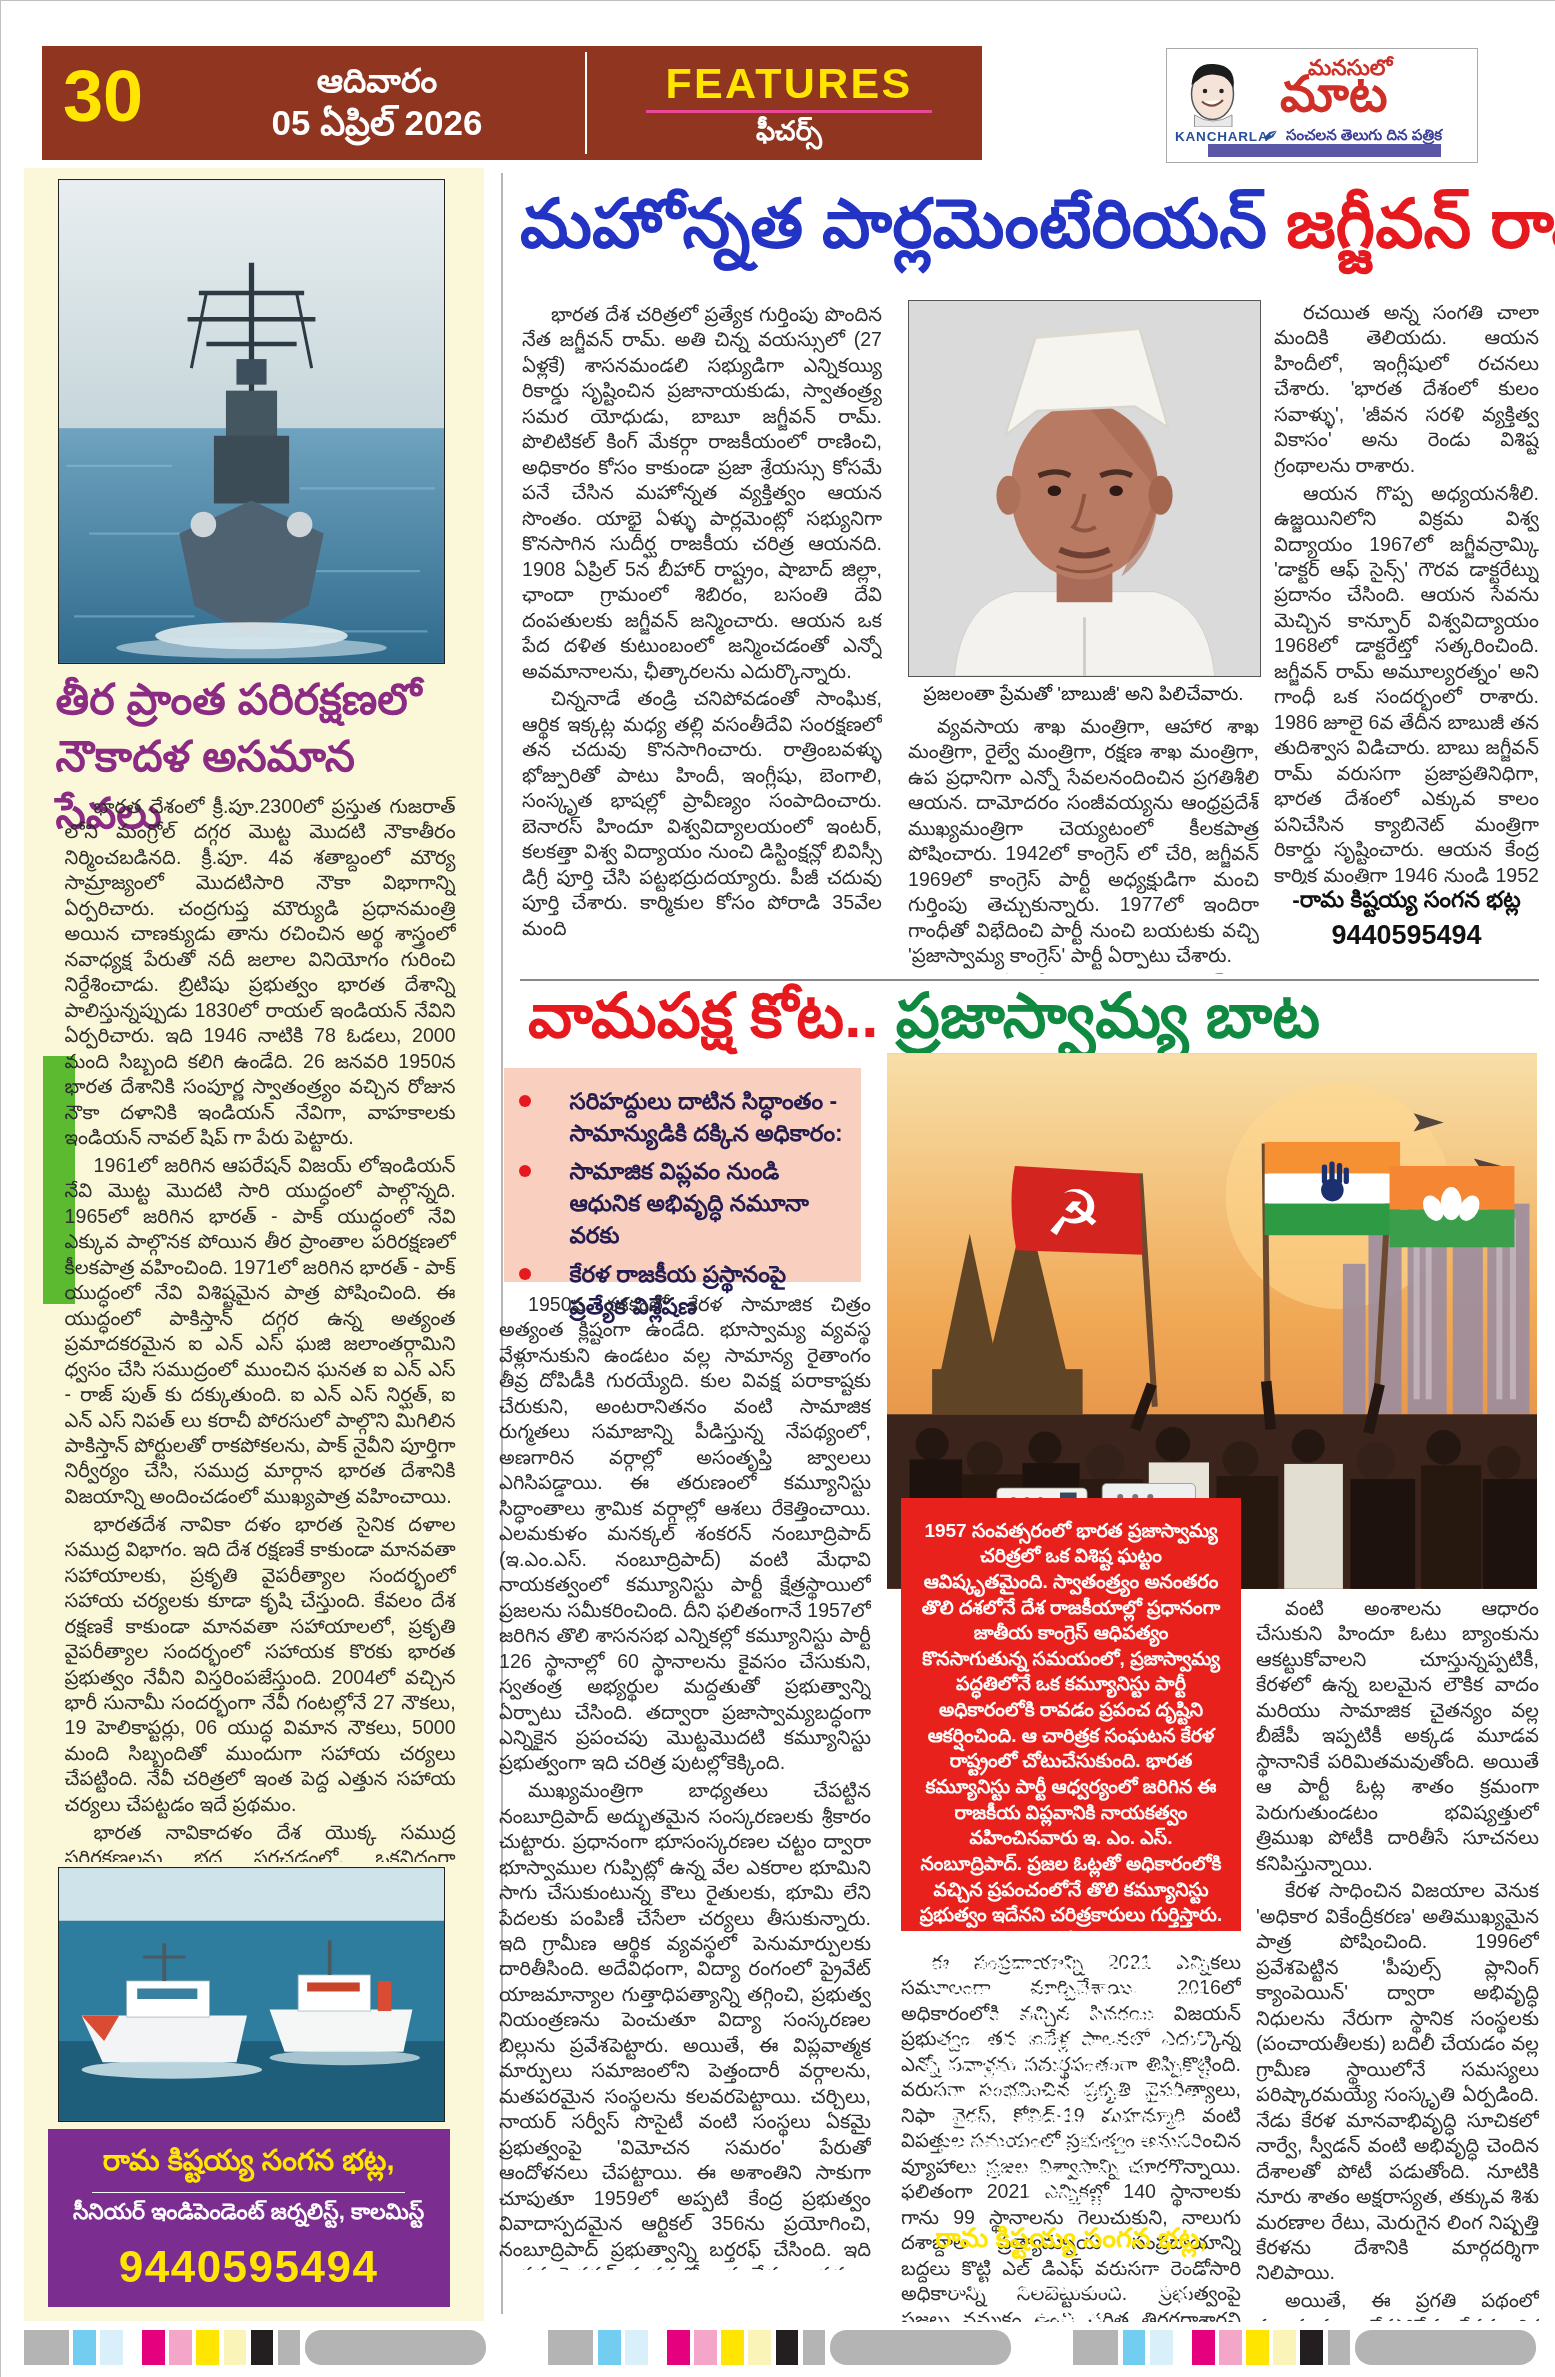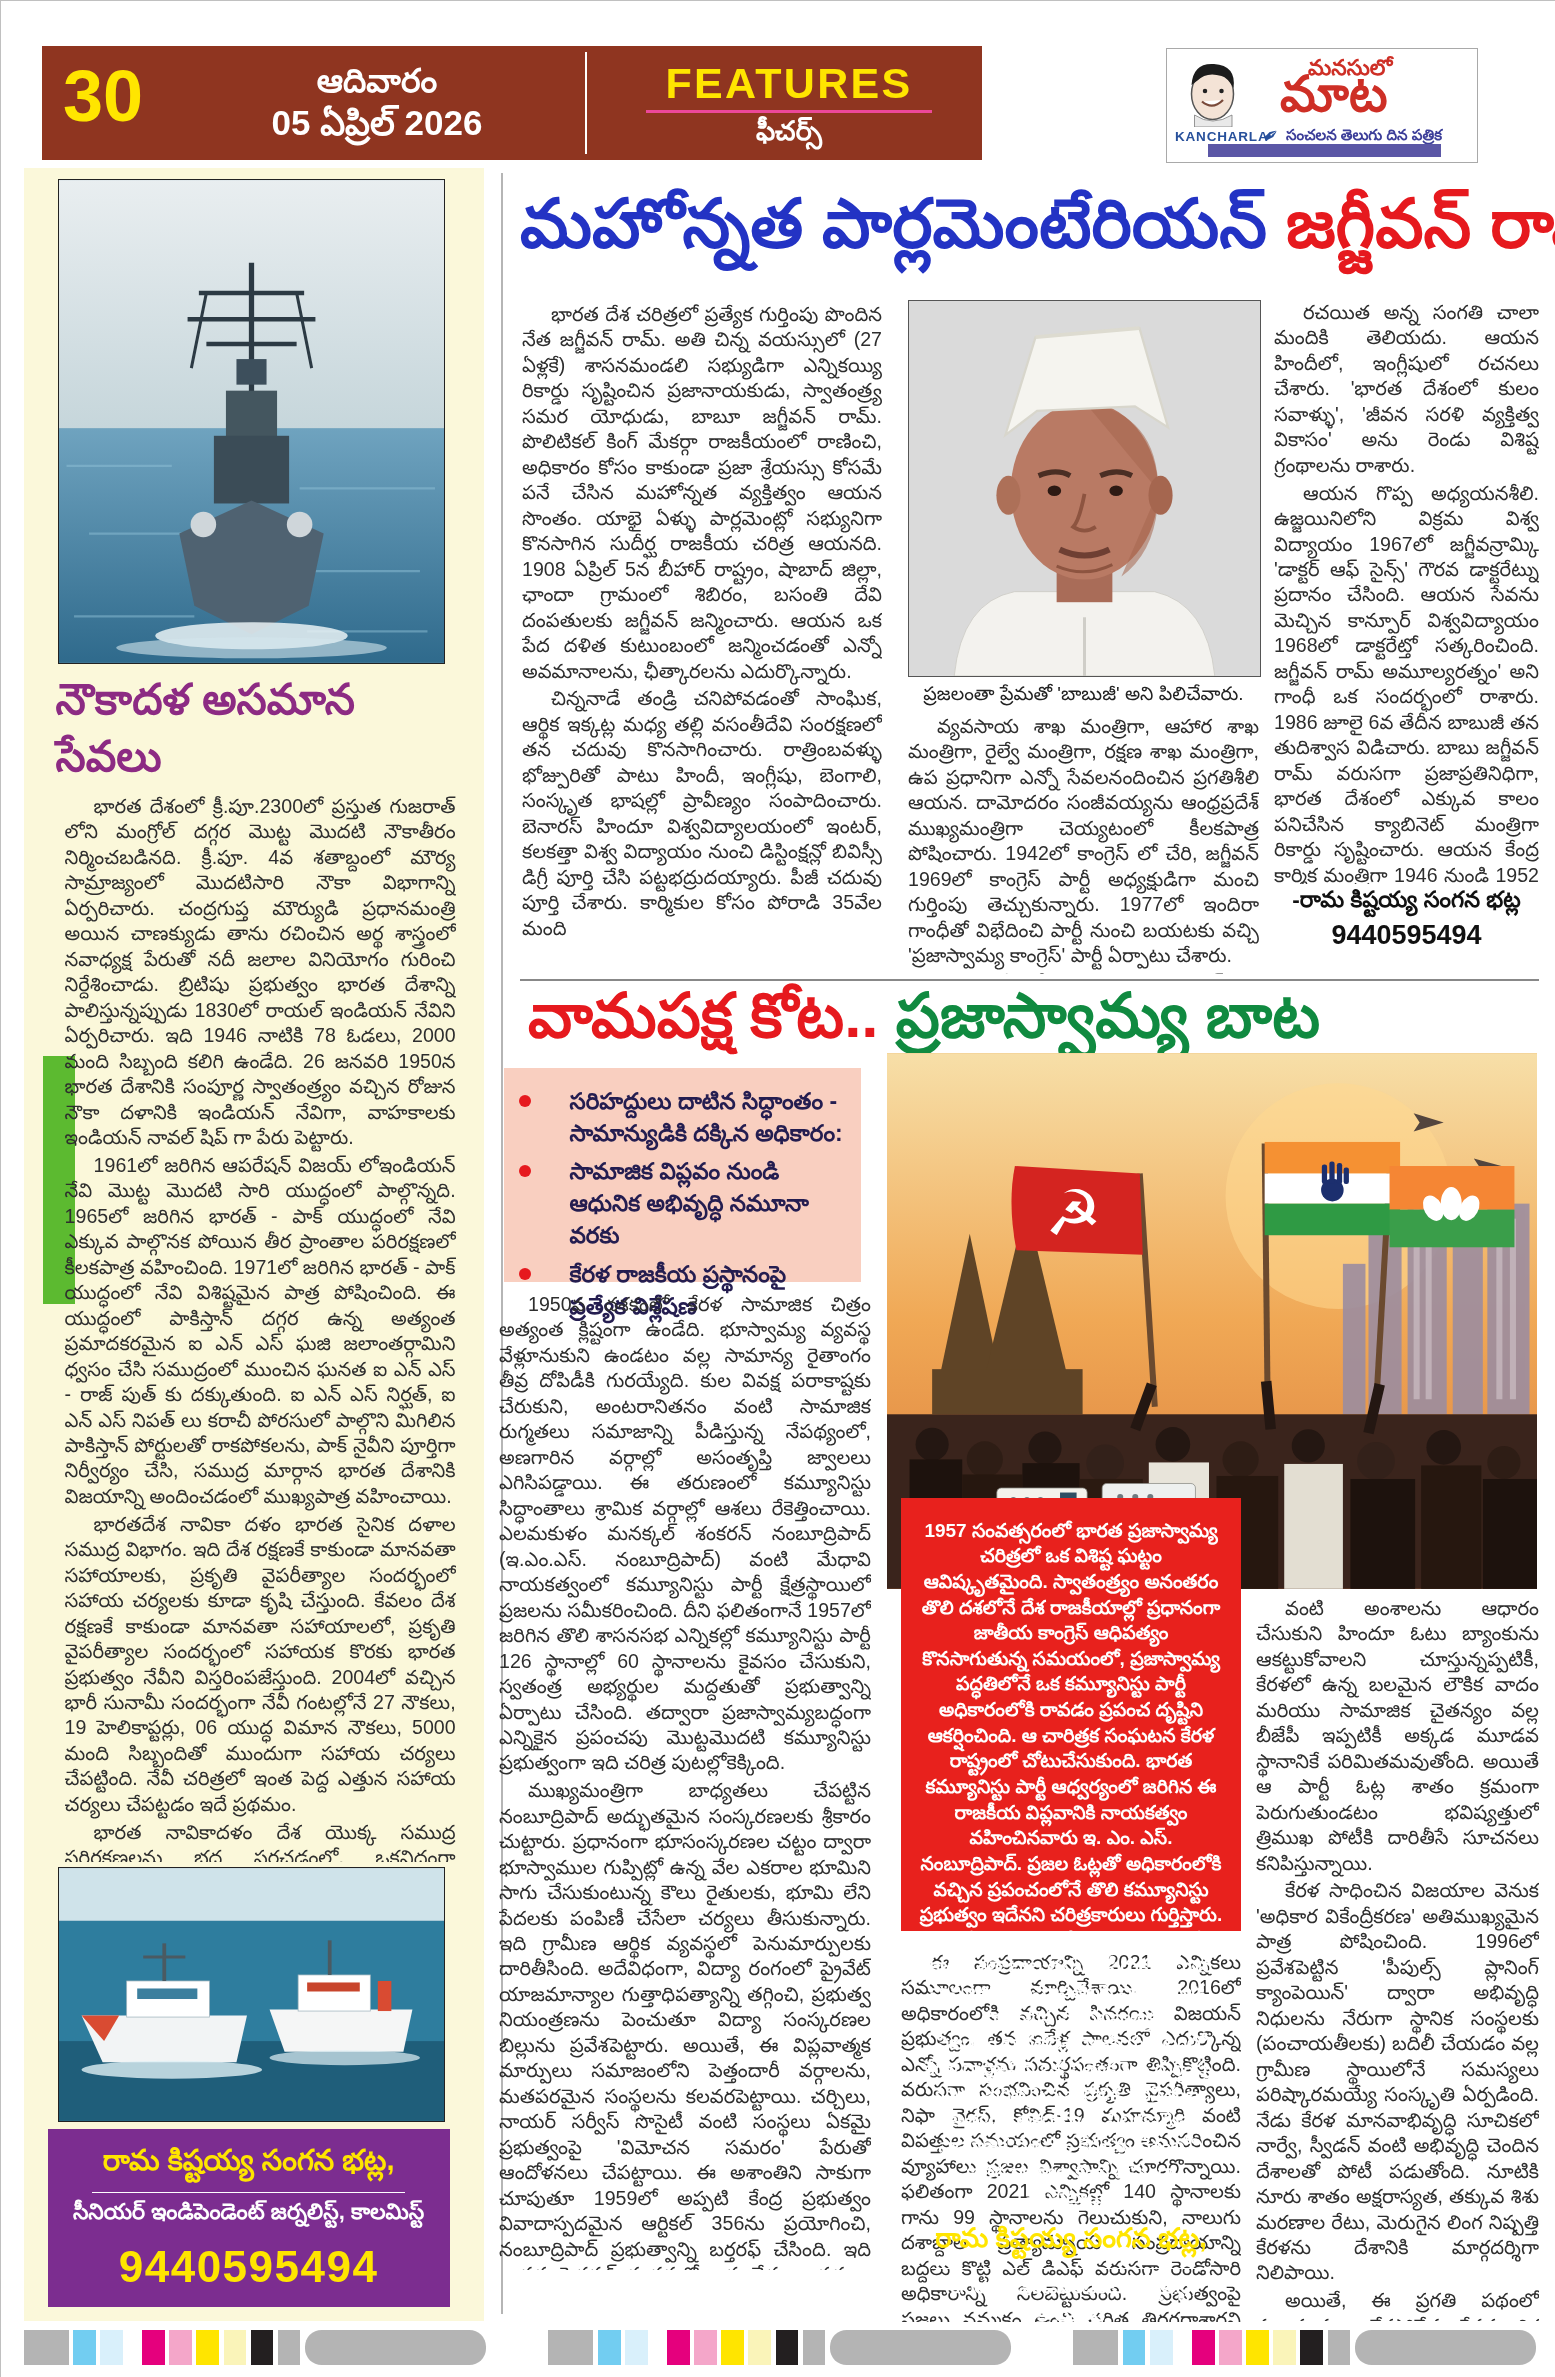--- a/index.html
+++ b/index.html
@@ -158,20 +158,21 @@
           <polygon points="160,470 256,426 352,470 332,566 256,604 180,566" fill="#4f6271"></polygon>
           <circle cx="192" cy="458" r="17" fill="#cfd6da"></circle>
           <circle cx="320" cy="458" r="17" fill="#cfd6da"></circle>
           <ellipse cx="256" cy="606" rx="128" ry="18" fill="#e9f2f5" opacity="0.85"></ellipse>
           <ellipse cx="256" cy="622" rx="180" ry="14" fill="#d4e6ec" opacity="0.6"></ellipse>
         </g>
       </svg>
     </div>
 
     <div class="left-title">
+      <div>తీర ప్రాంత పరిరక్షణలో</div>
       <div>నౌకాదళ అసమాన సేవలు</div>
     </div>
 
     <div class="green-bar"></div>
 
     <div class="left-body te-body">
         <p>భారత దేశంలో క్రీ.పూ.2300లో ప్రస్తుత గుజరాత్ లోని మంగ్రోల్ దగ్గర మొట్ట మొదటి నౌకాతీరం నిర్మించబడినది. క్రీ.పూ. 4వ శతాబ్దంలో మౌర్య సామ్రాజ్యంలో మొదటిసారి నౌకా విభాగాన్ని ఏర్పరిచారు. చంద్రగుప్త మౌర్యుడి ప్రధానమంత్రి అయిన చాణక్యుడు తాను రచించిన అర్థ శాస్త్రంలో నవాధ్యక్ష పేరుతో నదీ జలాల వినియోగం గురించి నిర్దేశించాడు. బ్రిటిషు ప్రభుత్వం భారత దేశాన్ని పాలిస్తున్నప్పుడు 1830లో రాయల్ ఇండియన్ నేవిని ఏర్పరిచారు. ఇది 1946 నాటికి 78 ఓడలు, 2000 మంది సిబ్బంది కలిగి ఉండేది. 26 జనవరి 1950న భారత దేశానికి సంపూర్ణ స్వాతంత్ర్యం వచ్చిన రోజున నౌకా దళానికి ఇండియన్ నేవిగా, వాహకాలకు ఇండియన్ నావల్ షిప్ గా పేరు పెట్టారు.</p>
         <p>1961లో జరిగిన ఆపరేషన్ విజయ్ లోఇండియన్ నేవి మొట్ట మొదటి సారి యుద్ధంలో పాల్గొన్నది. 1965లో జరిగిన భారత్ - పాక్ యుద్ధంలో నేవి ఎక్కువ పాల్గొనక పోయిన తీర ప్రాంతాల పరిరక్షణలో కీలకపాత్ర వహించింది. 1971లో జరిగిన భారత్ - పాక్ యుద్ధంలో నేవి విశిష్టమైన పాత్ర పోషించింది. ఈ యుద్ధంలో పాకిస్తాన్ దగ్గర ఉన్న అత్యంత ప్రమాదకరమైన ఐ ఎన్ ఎస్ ఘజి జలాంతర్గామిని ధ్వసం చేసి సముద్రంలో ముంచిన ఘనత ఐ ఎన్ ఎస్ - రాజ్ పుత్ కు దక్కుతుంది. ఐ ఎన్ ఎస్ నిర్ఘత్, ఐ ఎన్ ఎస్ నిపత్ లు కరాచీ పోరసులో పాల్గొని మిగిలిన పాకిస్తాన్ పోర్టులతో రాకపోకలను, పాక్ నైవీని పూర్తిగా నిర్వీర్యం చేసి, సముద్ర మార్గాన భారత దేశానికి విజయాన్ని అందించడంలో ముఖ్యపాత్ర వహించాయి.</p>
         <p>భారతదేశ నావికా దళం భారత సైనిక దళాల సముద్ర విభాగం. ఇది దేశ రక్షణకే కాకుండా మానవతా సహాయాలకు, ప్రకృతి వైపరీత్యాల సందర్భంలో సహాయ చర్యలకు కూడా కృషి చేస్తుంది. కేవలం దేశ రక్షణకే కాకుండా మానవతా సహాయాలలో, ప్రకృతి వైపరీత్యాల సందర్భంలో సహాయక కొరకు భారత ప్రభుత్వం నేవీని విస్తరింపజేస్తుంది. 2004లో వచ్చిన భారీ సునామీ సందర్భంగా నేవీ గంటల్లోనే 27 నౌకలు, 19 హెలికాప్టర్లు, 06 యుద్ధ విమాన నౌకలు, 5000 మంది సిబ్బందితో ముందుగా సహాయ చర్యలు చేపట్టింది. నేవీ చరిత్రలో ఇంత పెద్ద ఎత్తున సహాయ చర్యలు చేపట్టడం ఇదే ప్రథమం.</p>
         <p>భారత నావికాదళం దేశ యొక్క సముద్ర పరిరక్షణలను భద్ర పరచడంలో, ఒకవిధంగా అంతర్జాతీయ సంబంధాలను మెరుగుపరచడంలో ముఖ్యమైన పాత్ర పోషిస్తుంది. ఉమ్మడి వ్యాయామ మాలు, మానవతా సహాయం వంటి మార్గాల ద్వారా ఇది కృషిచేస్తుంది. ఆధునిక భారతీయ నౌకాదళం హిందూ మహాసముద్ర ప్రాంతంలో తన స్థానాన్ని మెరుగుపరుస్తూ వేగవంతమైన పురోగతితో భాగంగా ఉంది. ఈ నిమిషం ప్రకారం 58,000 మంది సిబ్బంది, విమాన వాహక నౌక, ఉభయచర రవాణా ఓడ, 150 యుద్ధ నౌకలు, 8 గైడెడ్ మిస్సైల్ డిస్ట్రాయర్లు, 24 కొర్వెట్టెలు, 13 సంప్రదాయ జలాంతర్గాములు, 1 అణు జలాంతర్గామి, 30 పెట్రోల్ ఓడలు, వివిధ సహాయక నౌకలు మొదలైనవి భారత నావికాదళం భాగం. భారత నావికా దళంలో తూర్పు నావిక - విశాఖపట్నం, పశ్చిమ కమాండ్ - ముంబాయి దక్షిణ కమాండ్ - కొచి, అండమాన్ నికోబార్ నావల్ - పోర్ట్ బ్లెయిర్ లలో 4 కమాండ్ లు ఉన్నాయి.</p>

